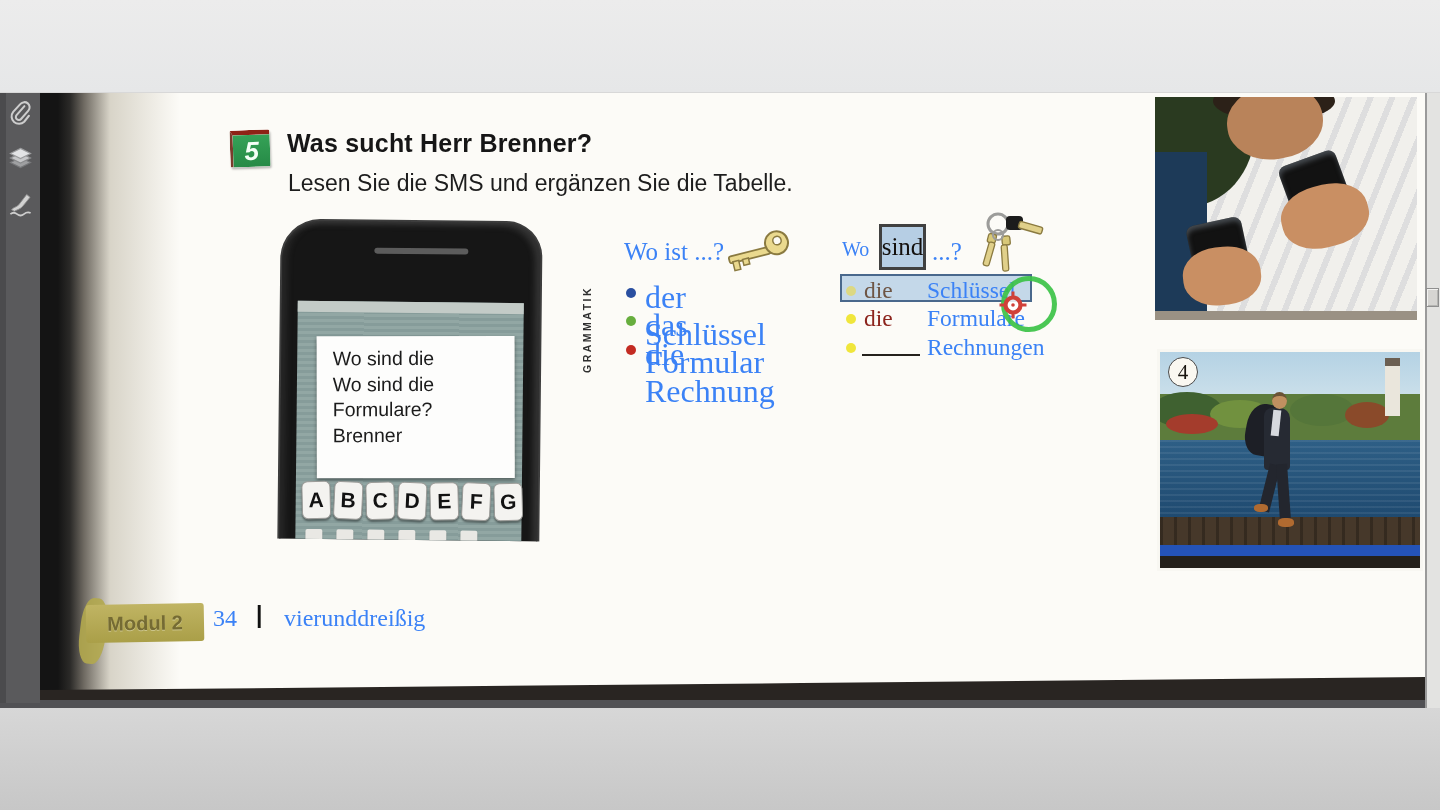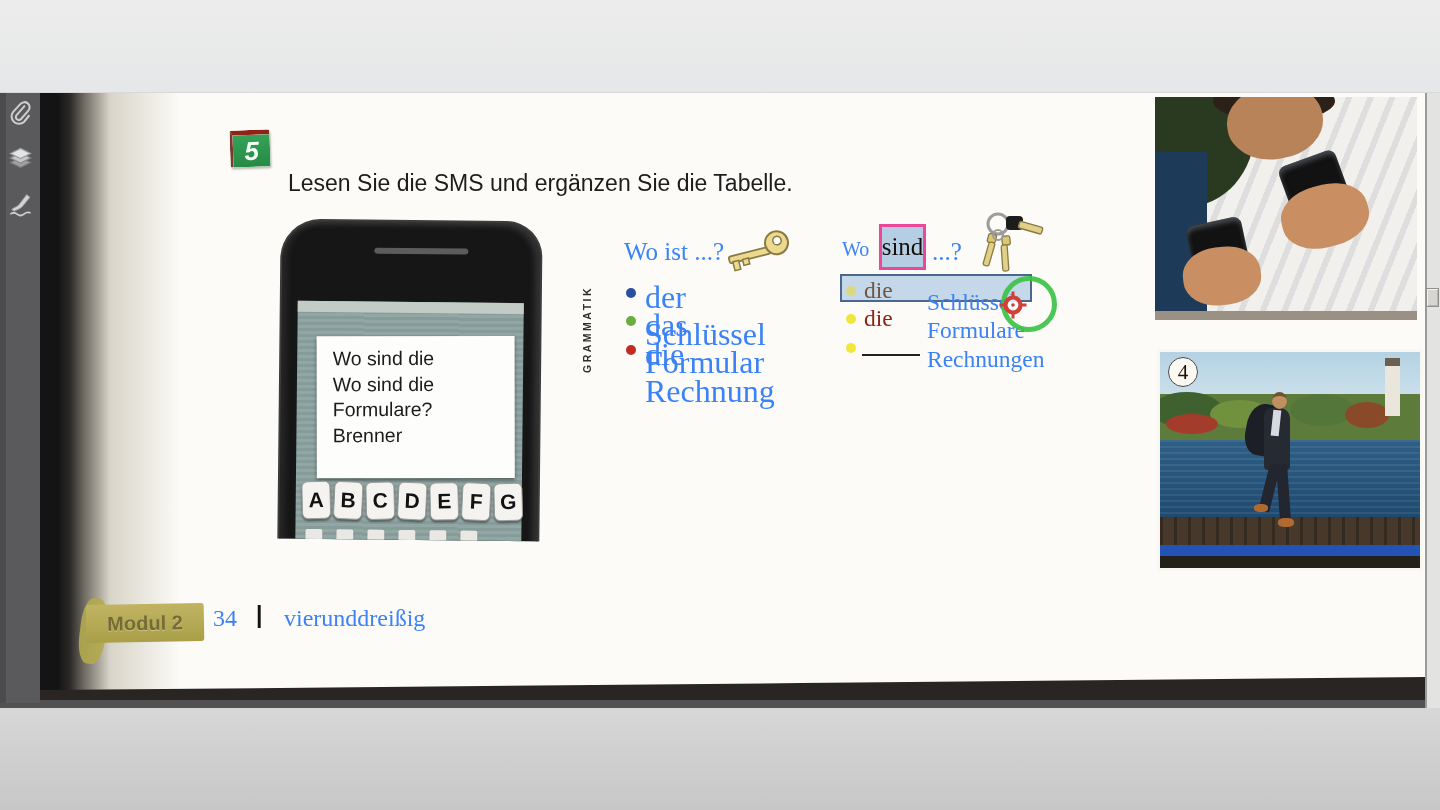--- a/index.html
+++ b/index.html
@@ -82,33 +82,33 @@
   .key-svg { position:absolute; left:682px; top:132px; width:76px; height:52px; }
   .woist-list { position:absolute; left:586px; top:186px; }
   .li-row { position:relative; height:28.3px; }
   .dot { position:absolute; left:0; top:9px; width:10px; height:10px; border-radius:50%; }
   .dot-blue{ background:#2a4fa0; } .dot-green{ background:#67ae3e; } .dot-red{ background:#c32b22; }
   .li-text { position:absolute; left:19px; top:0; font-size:32px; }
 
   
   .wosind-wo   { position:absolute; left:802px; top:145px; font-size:20px; }
   .sind-box { position:absolute; left:839px; top:131px; width:47px; height:46px;
-              background:#b6cee4; border:3px solid #ec4899; display:flex; align-items:center;
+              background:#b6cee4; border:3px solid #404040; display:flex; align-items:center;
               justify-content:center; font-size:25px;
               font-family:"Liberation Serif", serif; color:#14100d; }
   .wosind-dots { position:absolute; left:892px; top:145px; font-size:25px; }
   .keys-svg { position:absolute; left:918px; top:115px; width:88px; height:70px; }
   .wosind-rows { position:absolute; left:802px; top:184px; width:240px; }
   .ws-row { position:relative; height:28.3px; }
   .row-highlight { position:absolute; left:-2px; top:-3px; width:192px; height:28px;
                    background:#c4d8e9; border:2px solid #49688c; }
   .ws-dot { position:absolute; left:4px; top:9px; width:10px; height:10px; border-radius:50%; }
   .ws-dot-pale { background:#dcd882; } .ws-dot-yellow { background:#f0e63c; }
   .ws-article { position:absolute; left:22px; top:0; font-size:23.5px; }
-  .ws-noun { position:absolute; left:85px; top:12px; font-size:23.5px; }
+  .ws-noun { position:absolute; left:85px; top:0; font-size:23.5px; }
   .art-muted { color:#6e5544; } .art-red { color:#8c241d; }
   .blank-line { position:absolute; left:20px; top:20px; width:58px; height:0;
                 border-bottom:2.5px solid #25211d; }
 
   
   .click-ring { position:absolute; left:961px; top:183px; width:56px; height:56px;
                 border:5px solid #3cc247; border-radius:50%; opacity:.92; }
   .crosshair { position:absolute; left:958px; top:197px; width:30px; height:30px; }
 
   
@@ -205,20 +205,21 @@
           <path d="M4 17 C7 14 9 15 11 12 L17.5 3.5 L20.5 6 L14 14 C12 16.5 9 17 6.5 18.5 Z" fill="#d2d2d2" stroke="#8d8d8d" stroke-width="0.8"></path>
           <path d="M3 21 q3 -2.4 6 0 t6 0 t6 -1" fill="none" stroke="#cdcdcd" stroke-width="1.6"></path>
         </svg>
       </div>
     </div>
 
     <div class="page">
       <div class="page-left-shadow"></div>
 
       <div class="badge5">5</div>
+      <div class="ex-title">Was sucht Herr Brenner?</div>
       <div class="ex-instr">Lesen Sie die SMS und ergänzen Sie die Tabelle.</div>
 
       <div class="phone">
         <div class="phone-body">
           <div class="speaker"></div>
           <div class="screen">
             <div class="statusbar"></div>
             <div class="sms">
               <div>Wo sind die</div>
               <div>Wo sind die</div>

